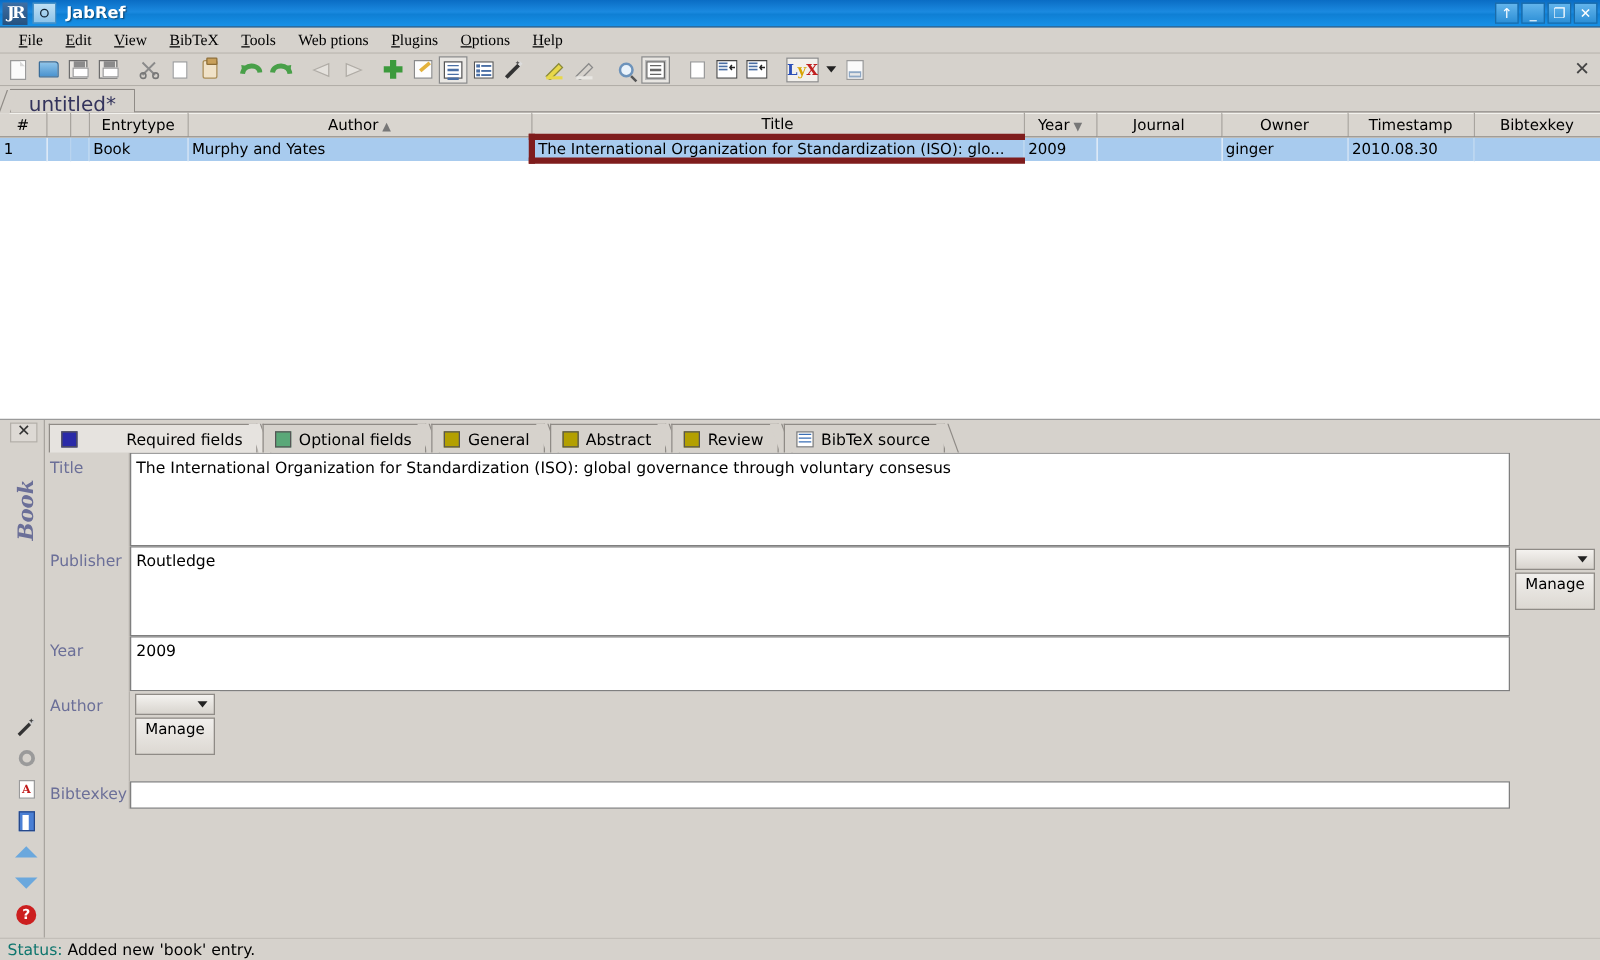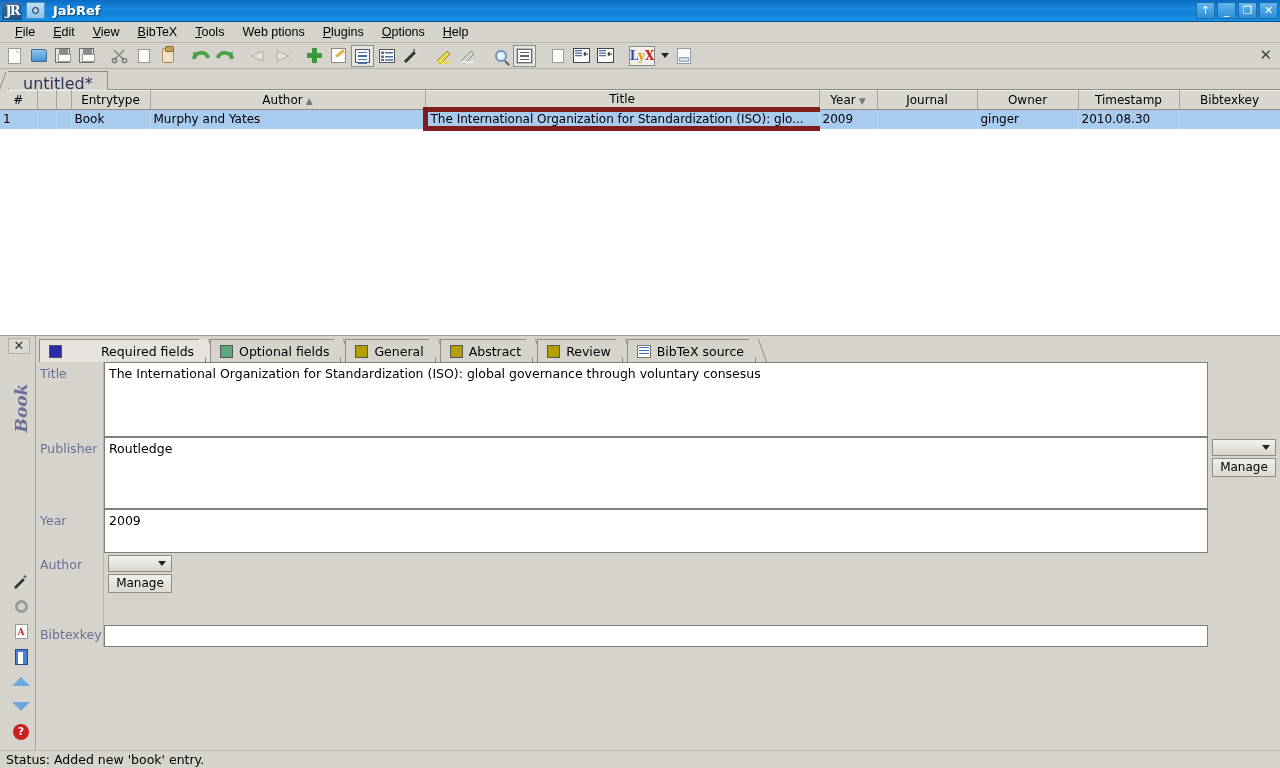--- a/index.html
+++ b/index.html
@@ -54,21 +54,21 @@
 
   
   #menubar {
     height: 21px; background: #d6d2cc;
     display:flex; align-items:center;
     border-bottom: 1px solid #b8b4ae;
     padding-left: 6px;
   }
   #menubar .mi {
     padding: 2px 9px; font-size: 12.5px; color:#000;
-    font-family:Liberation Sans, sans-serif;
+    font-family:Liberation Serif, serif;
   }
   #menubar .mi u { text-decoration: underline; }
 
   
   #toolbar {
     height: 26px; background:#d6d2cc;
     display:flex; align-items:center; padding-left:3px;
     border-bottom:1px solid #b2aea8;
     position:relative;
   }
@@ -227,41 +227,41 @@
     overflow:hidden; white-space:pre-wrap;
     font-family:"DejaVu Sans", sans-serif;
   }
   .fright { width:72px; flex:0 0 72px; padding:2px 4px 0 4px; background:#d6d2cc;}
   .combo {
     height:17px; background:linear-gradient(to bottom,#f4f2ef,#d8d4ce);
     border:1px solid #8f8b86; display:flex; align-items:center;
     justify-content:flex-end; padding-right:5px;
   }
   .btn {
-    height:19px; margin-top:2px;
+    height:30px; margin-top:2px;
     background:linear-gradient(to bottom,#f1efec,#dcd8d2);
     border:1px solid #8f8b86;
     font-size:12px; text-align:center; line-height:17px; color:#000;
   }
   .vsb { width:15px; flex:0 0 15px; background:#ded9d3; border:1px solid #8f8b86; border-left:none;
          display:flex; flex-direction:column; justify-content:space-between; }
   .vsb .sbtn{height:14px;display:flex;align-items:center;justify-content:center;
         background:linear-gradient(to bottom,#f1efec,#d5d1cb);border:1px solid #8f8b86;}
   .vsb .thumb{height:16px;background:repeating-linear-gradient(45deg,#6f9ed6,#6f9ed6 2px,#9dc0e8 2px,#9dc0e8 4px);
         border:1px solid #36608f;}
   .tri-s-up{width:0;height:0;border-left:4px solid transparent;border-right:4px solid transparent;border-bottom:5px solid #222;}
   .tri-s-dn{width:0;height:0;border-left:4px solid transparent;border-right:4px solid transparent;border-top:5px solid #222;}
 
   
   #statusbar {
     height:18px; background:#d6d2cc; font-size:12.5px;
     padding:1px 0 0 6px; color:#000;
     border-top:1px solid #bdb9b3;
   }
-  #statusbar .slabel { color:#000000; }
+  #statusbar .slabel { color:#0f766e; }
 </style>
 </head>
 <body>
 
 <div id="titlebar">
   <div class="appicon">JR</div>
   <div class="menubtn">
       <i></i>
     </div>
   <div class="title">JabRef</div>

